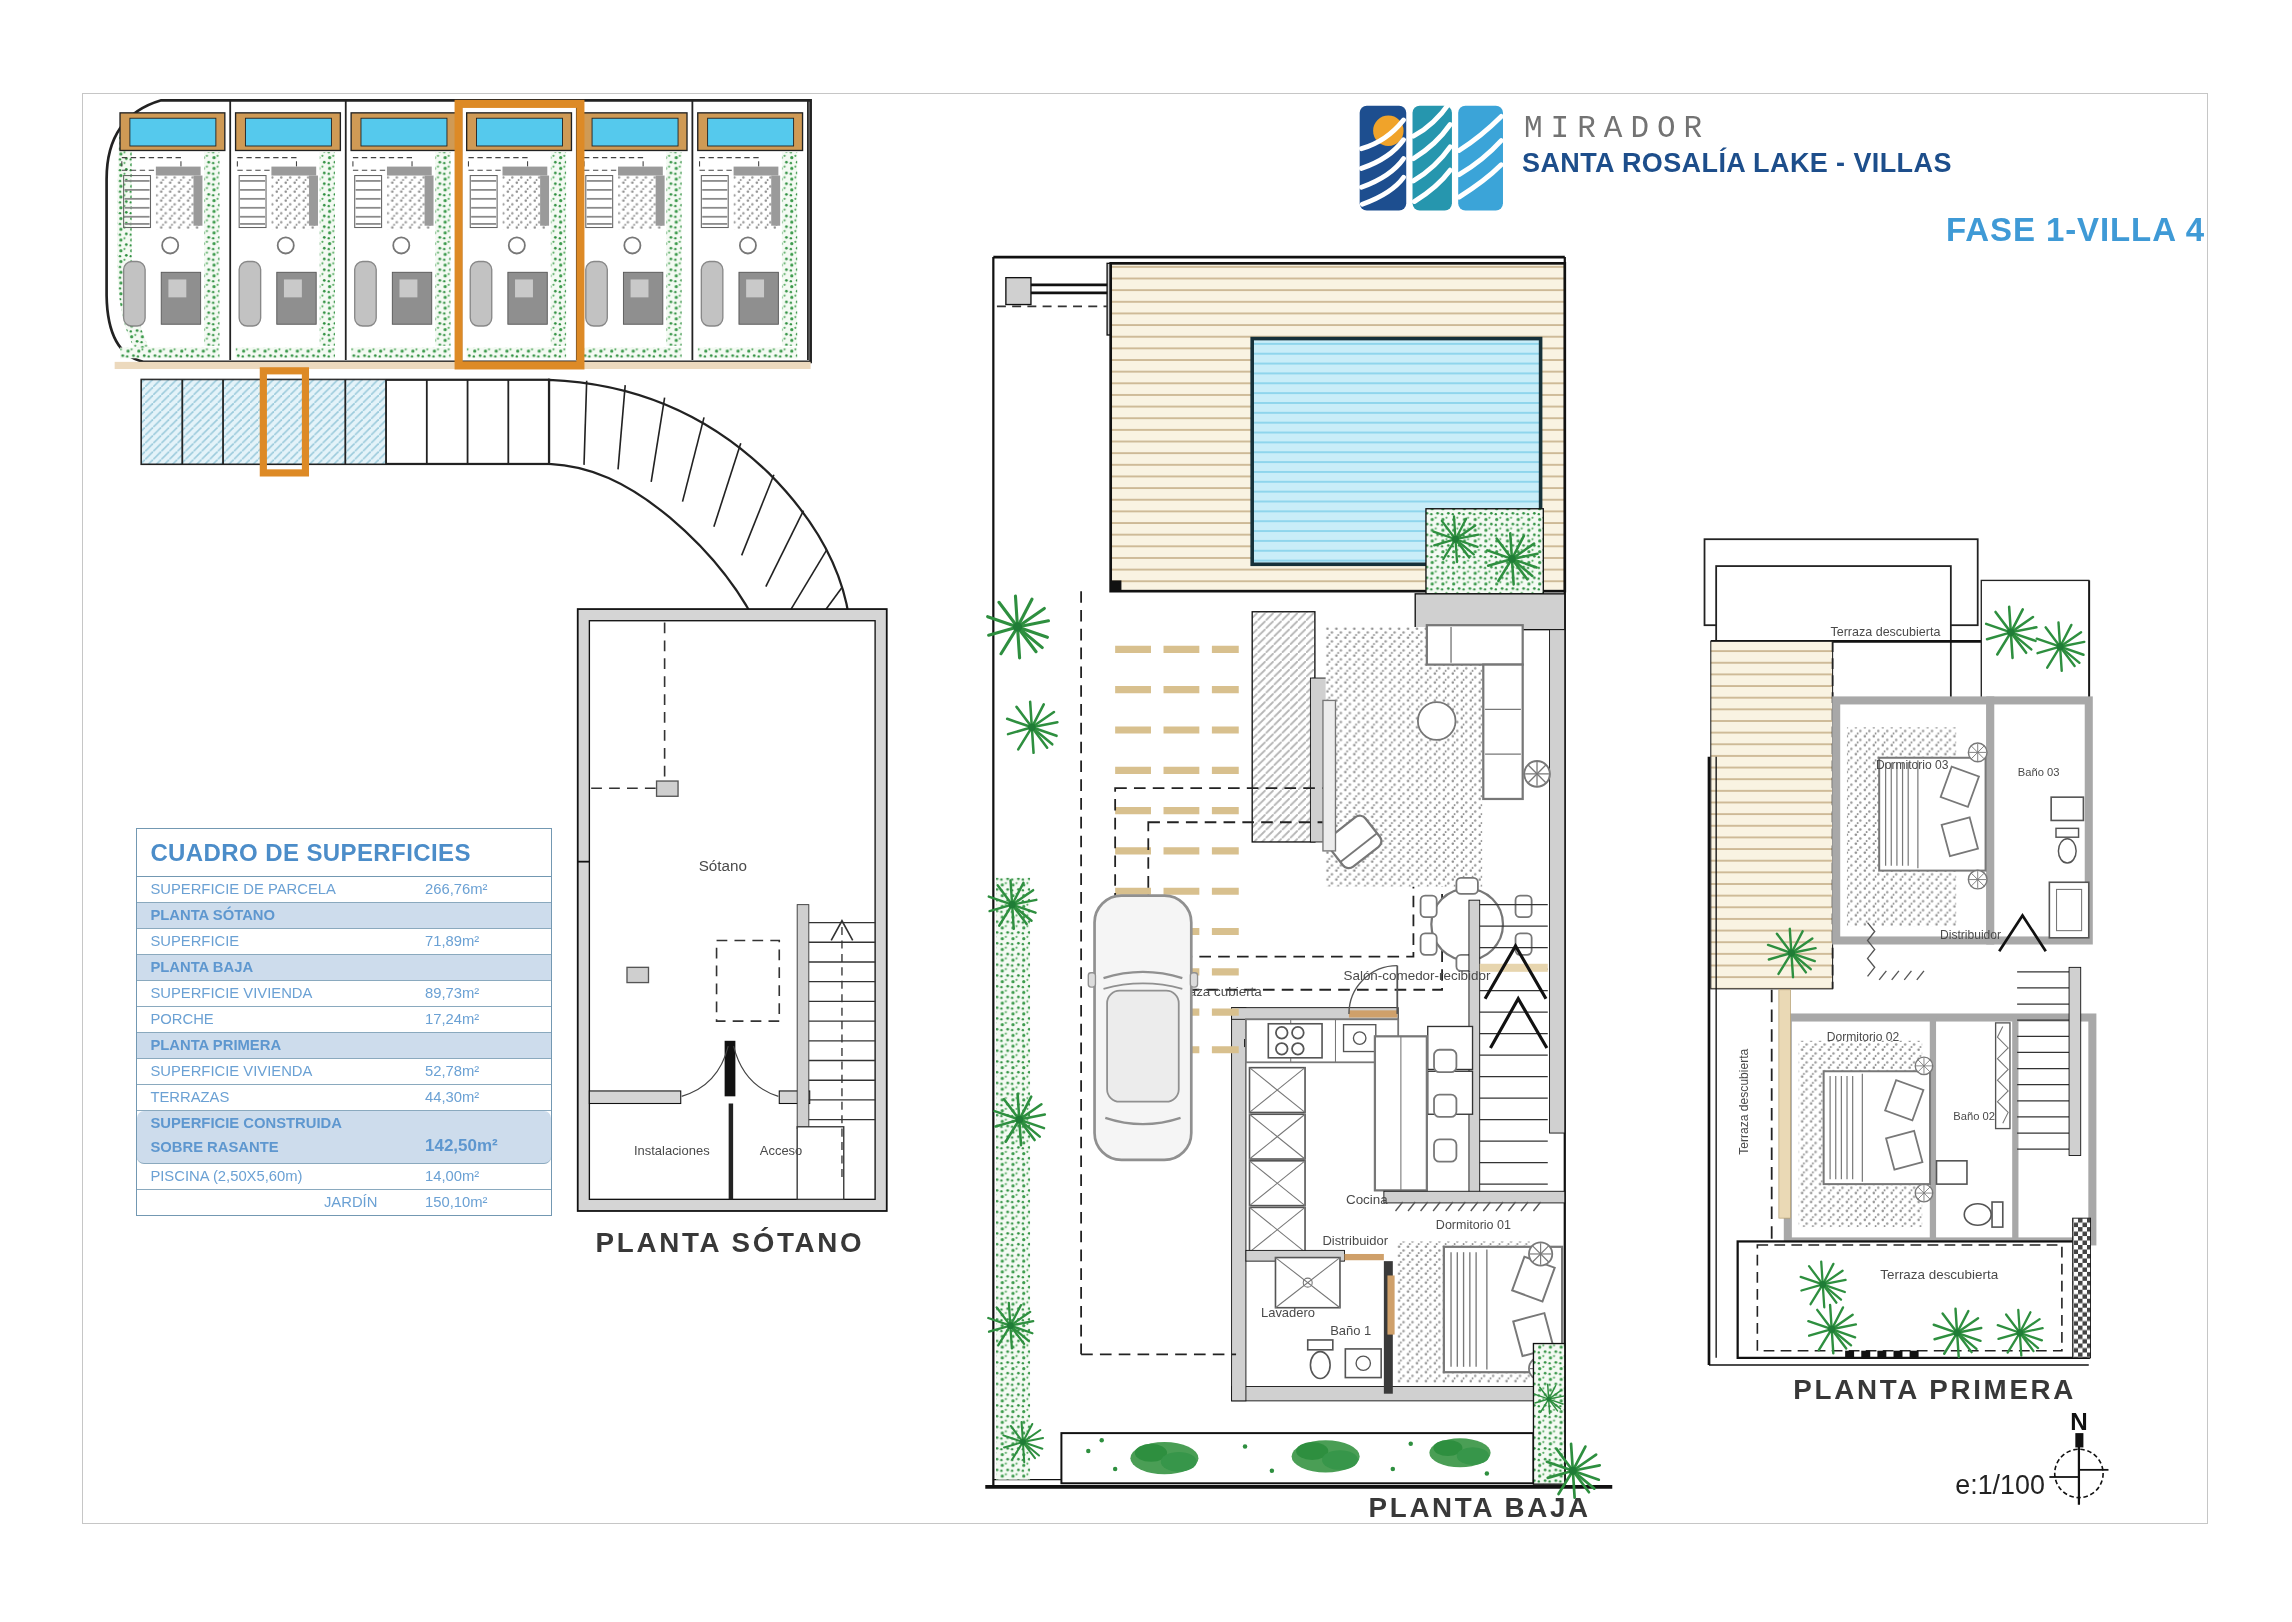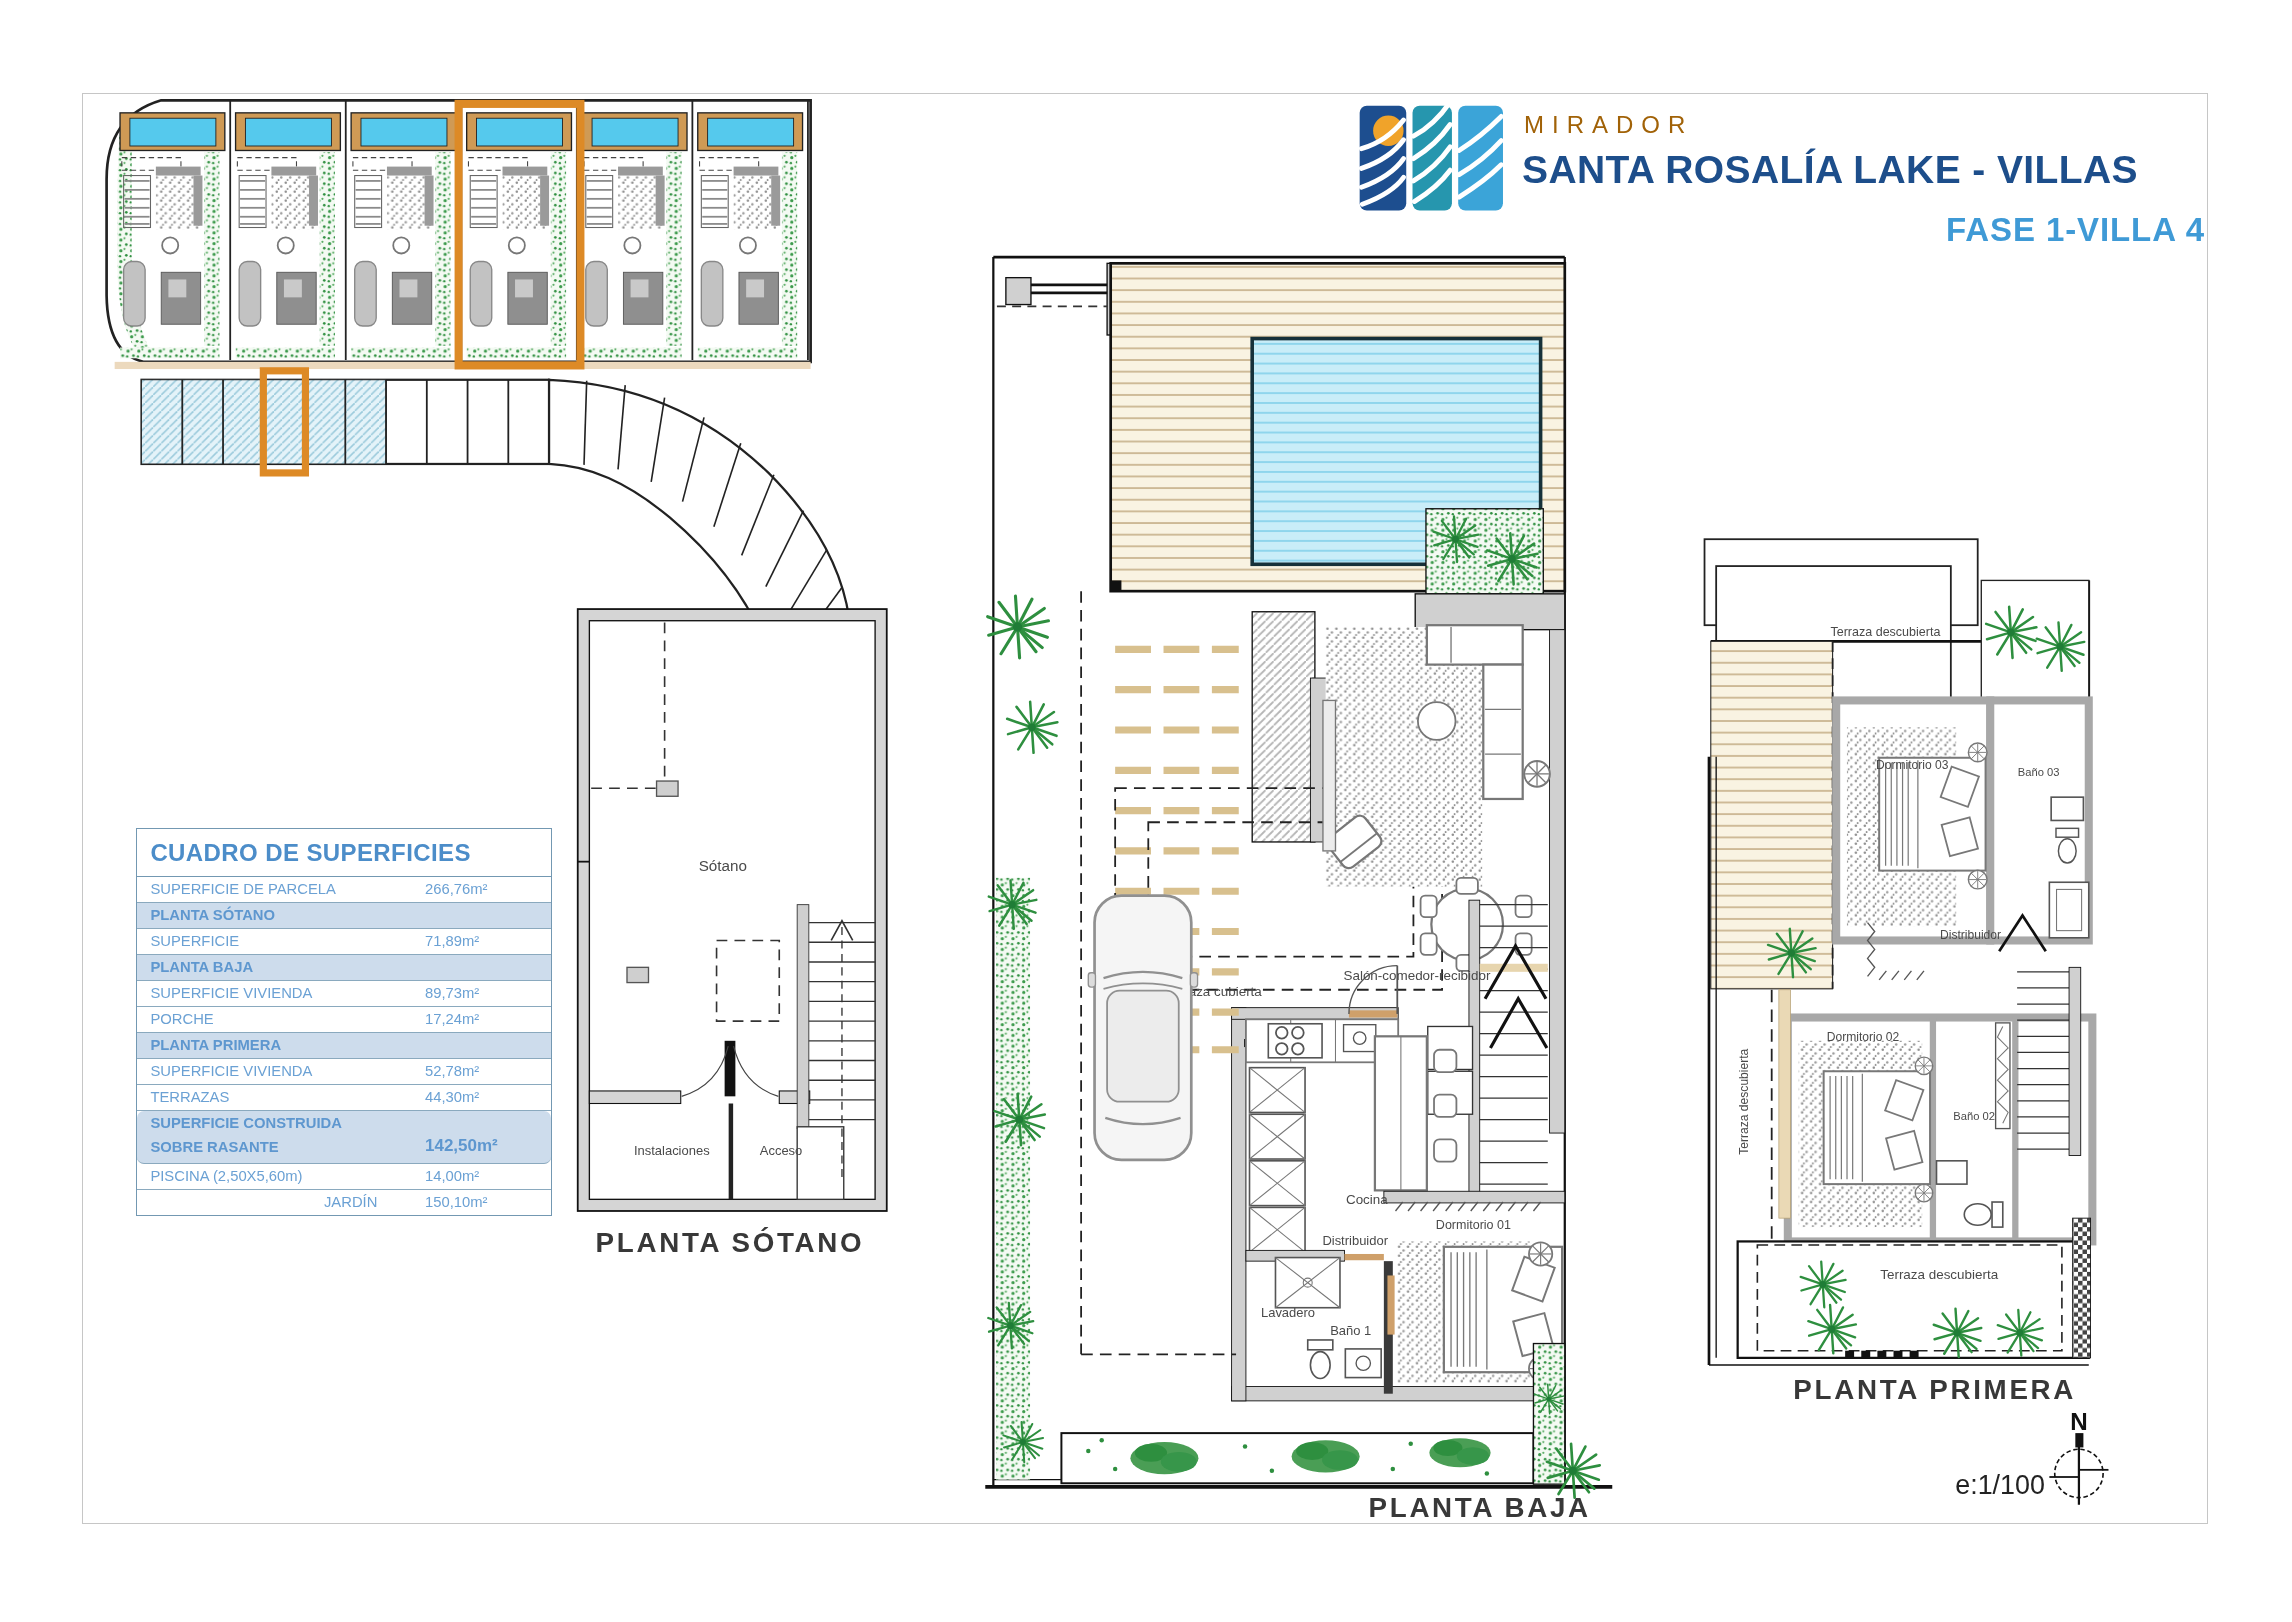--- a/index.html
+++ b/index.html
@@ -2,22 +2,22 @@
 <html style="font-size:14.3px"><head>
 <meta charset="utf-8">
 <style>
   html,body{margin:0;padding:0;background:#fff;}
   .page{position:relative;width:2293px;height:1623px;background:#fff;overflow:hidden;
         font-family:"Liberation Sans",sans-serif;}
   .frame{position:absolute;left:82px;top:93px;width:2124px;height:1429px;
          border:1.8px solid #c6c6c6;pointer-events:none;}
   .canvas{position:absolute;left:0;top:0;width:2293px;height:1623px;}
   
-  .brand1{position:absolute;left:1524px;top:111px;font-size:24px;letter-spacing:8px;color:#a16207;}
-  .brand2{position:absolute;left:1522px;top:148px;font-size:39px;font-weight:bold;color:#1d4e8b;letter-spacing:0.4px;}
+  .brand1{position:absolute;left:1524px;top:111px;font-size:31px;letter-spacing:8px;color:#737373;font-family:Liberation Mono, monospace;}
+  .brand2{position:absolute;left:1522px;top:148px;font-size:27px;font-weight:bold;color:#1d4e8b;letter-spacing:0.4px;}
   .phase{position:absolute;left:1791px;top:211px;width:414px;text-align:right;
          font-size:33px;font-weight:bold;color:#3f9ad6;letter-spacing:0.9px;}
   
   .tbl{position:absolute;left:136px;top:828px;width:414px;border:1.8px solid #7398b2;background:#fff;}
   .tbl-title{height:47px;line-height:47px;padding-left:13.4px;font-size:24px;font-weight:bold;
              color:#4c8dc9;border-bottom:1.8px solid #7398b2;letter-spacing:0.4px;}
   .row{position:relative;height:25px;line-height:25px;border-bottom:1.8px solid #8aa9be;
        font-size:14.8px;color:#6ba1d4;}
   .row:last-child{border-bottom:none;text-align:center;}
   .lab{padding-left:13.4px;display:block;white-space:nowrap;}

